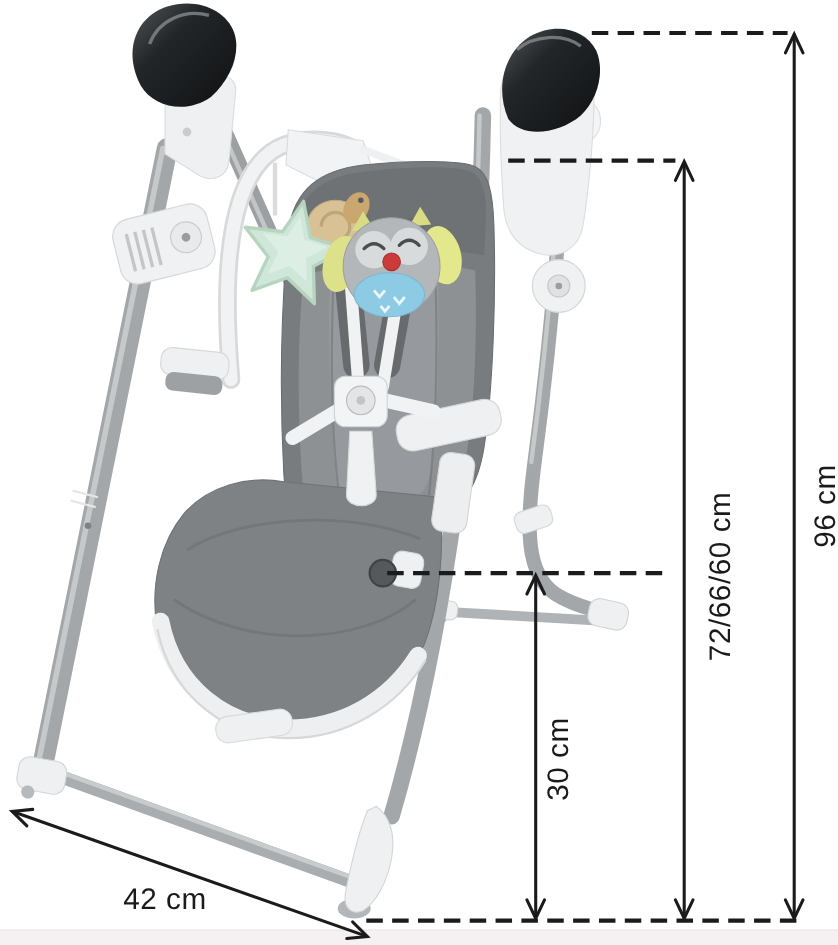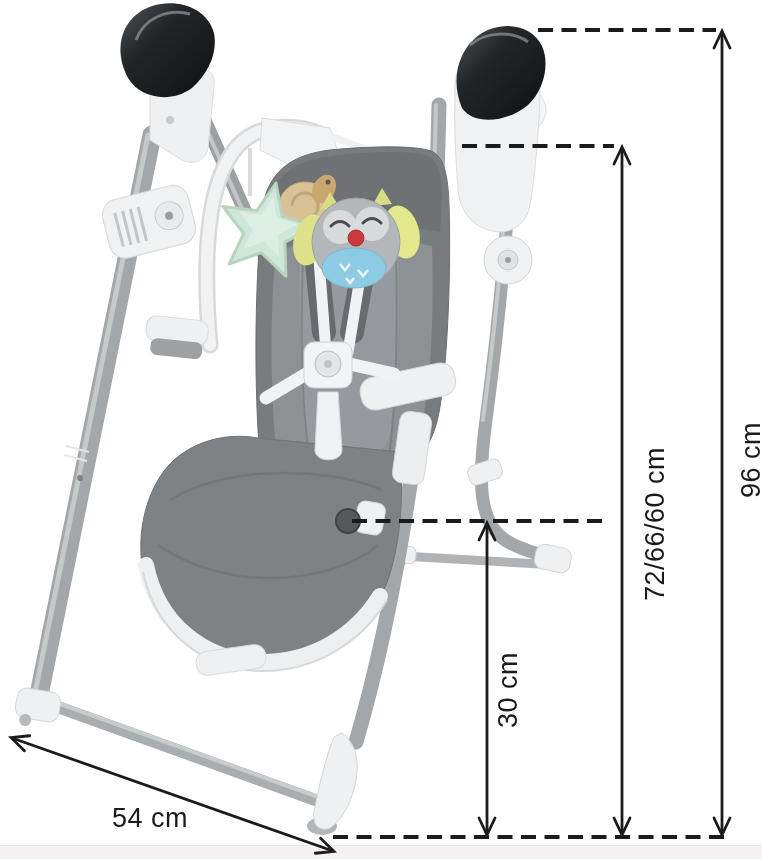--- a/index.html
+++ b/index.html
@@ -205,15 +205,15 @@
       <line x1="12" y1="738" x2="333" y2="851" stroke-width="2.8" marker-start="url(#arrE)" marker-end="url(#arrE)"></line>
     </g>
   </svg>
 
   <div class="dim-label rot" style="left:751px;top:460px">96 cm</div>
 
   <div class="dim-label rot" style="left:655px;top:524px">72/66/60 cm</div>
 
   <div class="dim-label rot" style="left:508px;top:690px">30 cm</div>
 
-  <div class="dim-label" style="left:150px;top:818px">54 cm</div>
+  <div class="dim-label" style="left:150px;top:818px">42 cm</div>
 
 </div>
 
 </body></html>

